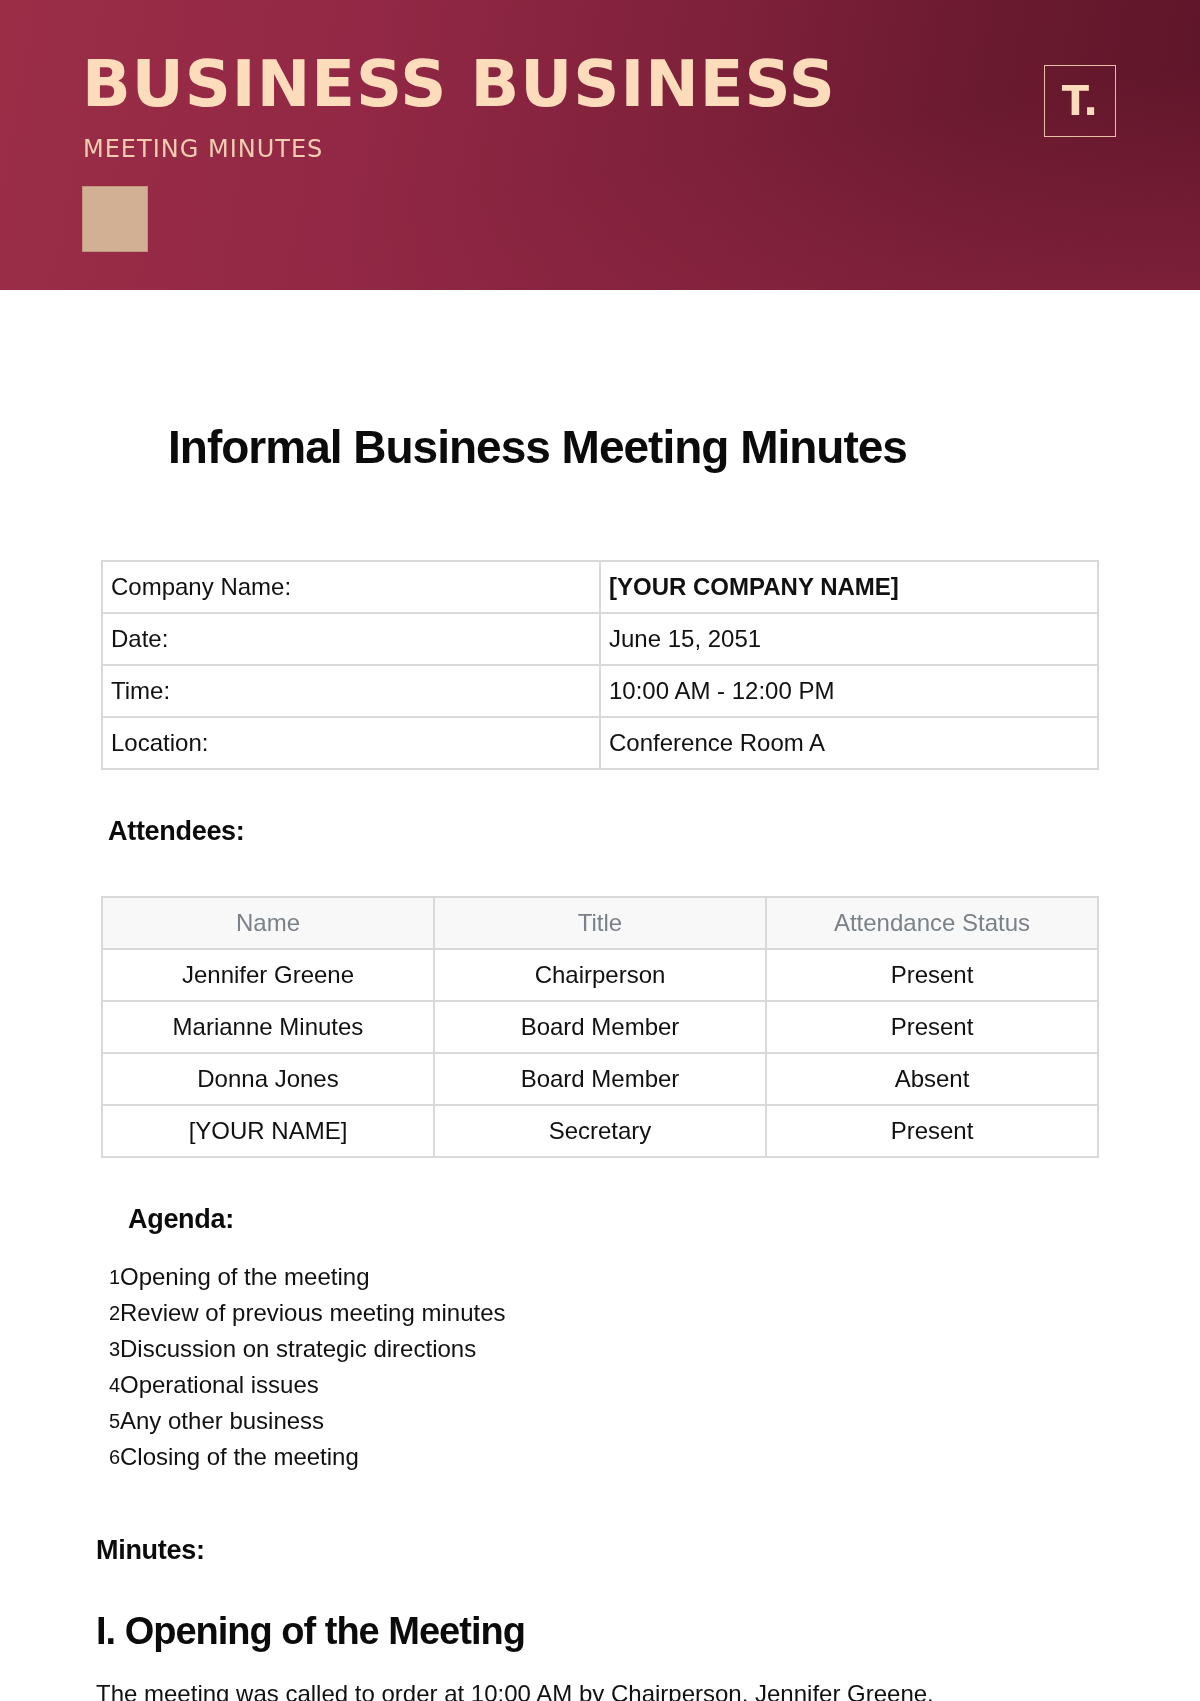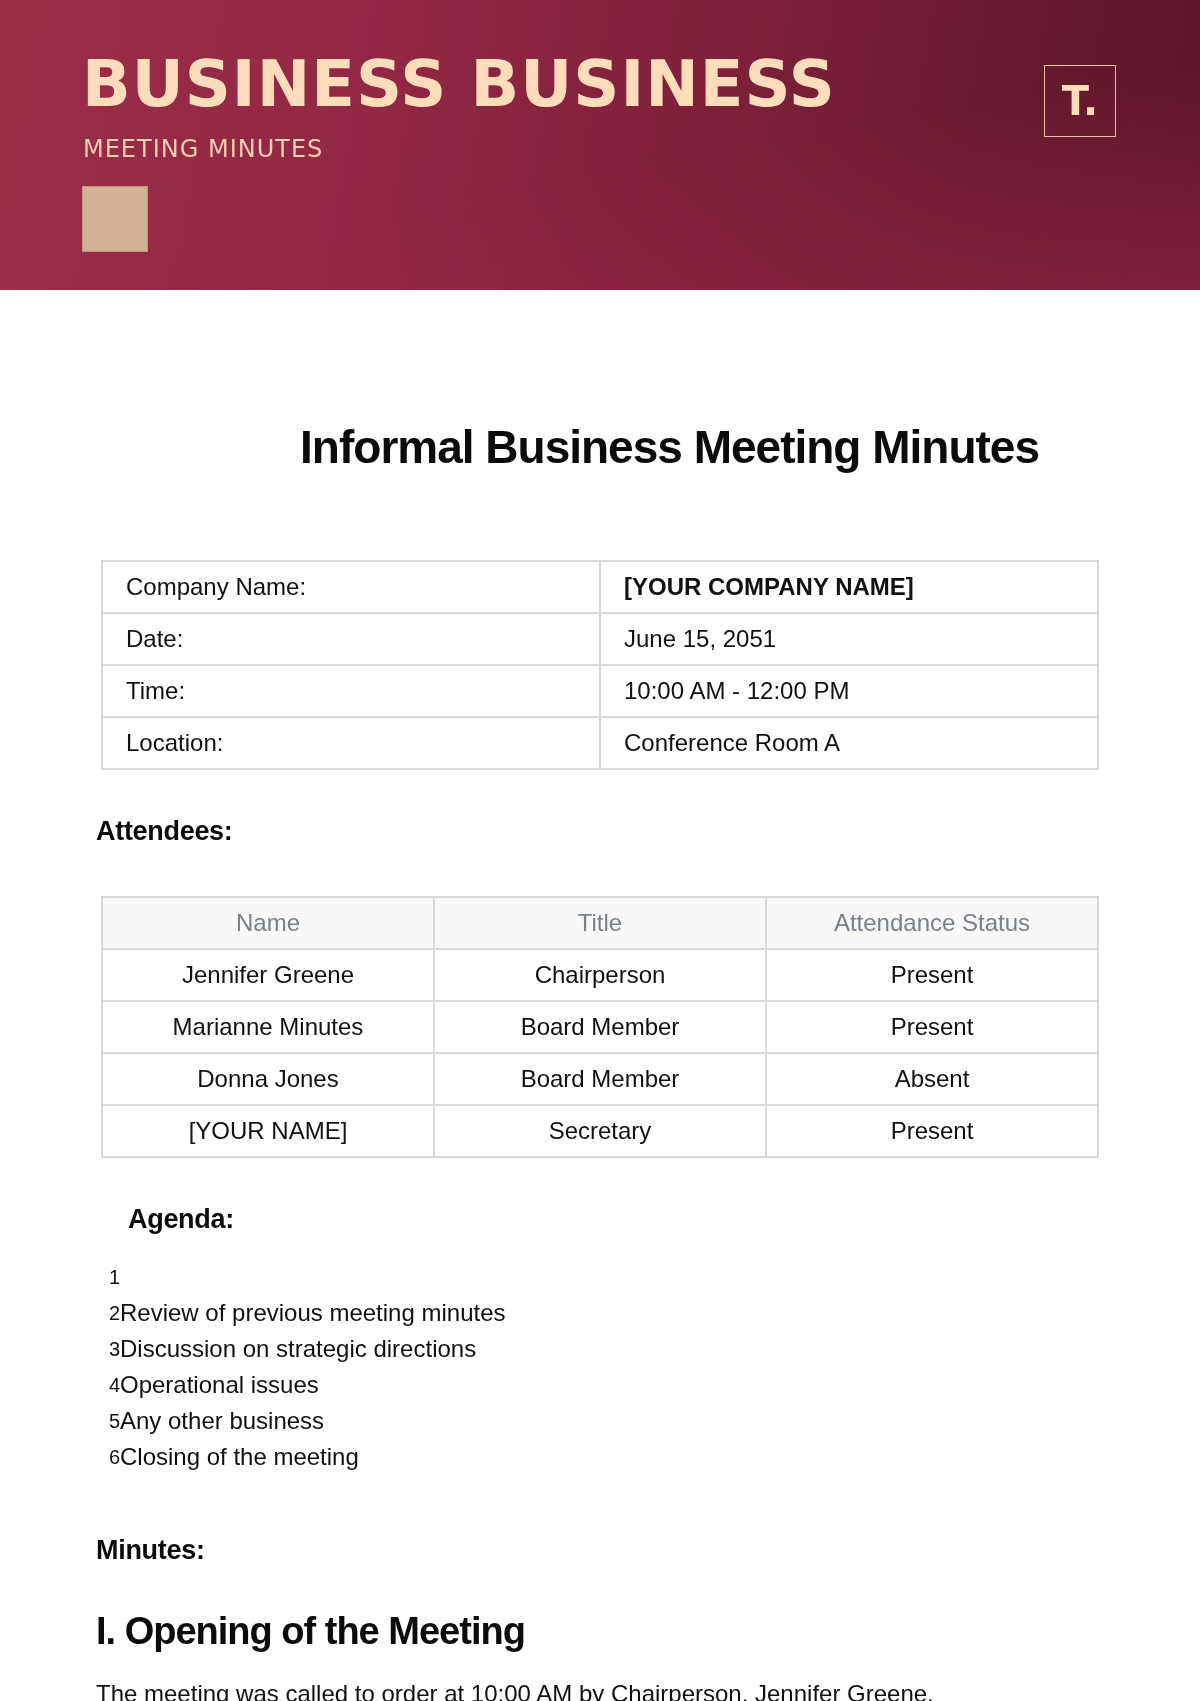--- a/index.html
+++ b/index.html
@@ -46,32 +46,32 @@
       border-top: 1px solid #c0977e; border-bottom: 1px solid #c0977e;
       z-index: 2;
     }
     .contact-line {
       position: absolute; left: 130px; top: 19px;
       font-family: "DejaVu Sans", sans-serif; font-size: 20px; color: #2a2018;
       white-space: nowrap; letter-spacing: -0.3px;
     }
 
     .doc-title {
-      position: absolute; left: 0; top: 420px; width: 1039px; text-align: right;
+      position: absolute; left: 0; top: 420px; width: 1039px; text-align: center;
       font-family: "Liberation Sans", sans-serif; font-weight: bold; font-size: 46px;
       letter-spacing: -1px; color: #0b0b0b; padding-left: 36px;
     }
 
     table { border-collapse: collapse; }
     .info-table {
       position: absolute; left: 101px; top: 560px; width: 998px;
       font-size: 24px;
     }
     .info-table td {
-      border: 2px solid #d9d9d9; height: 52px; padding: 0 23px; vertical-align: middle;
+      border: 2px solid #d9d9d9; height: 52px; padding: 0 8px; vertical-align: middle;
       width: 50%;
     }
     .bold { font-weight: bold; }
 
     .section-heading {
       position: absolute; left: 96px; font-weight: bold; font-size: 27px; color: #0b0b0b;
       letter-spacing: -0.3px;
     }
 
     .attendee-table {
@@ -125,21 +125,21 @@
     <td>Time:</td>
     <td>10:00 AM - 12:00 PM</td>
   </tr>
   <tr>
     <td>Location:</td>
     <td>Conference Room A</td>
   </tr>
 </tbody>
   </table>
 
-<div class="section-heading" style="top:816px;">Attendees:</div>
+<div class="section-heading" style="top:816px;margin-left:12px;">Attendees:</div>
 
 <table class="attendee-table">
   <tbody>
       <tr>
     <th>Name</th>
     <th>Title</th>
     <th>Attendance Status</th>
   </tr>
   <tr>
     <td>Jennifer Greene</td>
@@ -162,20 +162,21 @@
     <td>Present</td>
   </tr>
 </tbody>
   </table>
 
 <div class="section-heading" style="top:1204px;margin-left:32px;">Agenda:</div>
 
 <ol class="agenda-list">
   <li>
     <span class="agenda-num">1</span>
+    <span>Opening of the meeting</span>
   </li>
   <li>
     <span class="agenda-num">2</span>
     <span>Review of previous meeting minutes</span>
   </li>
   <li>
     <span class="agenda-num">3</span>
     <span>Discussion on strategic directions</span>
   </li>
   <li>

